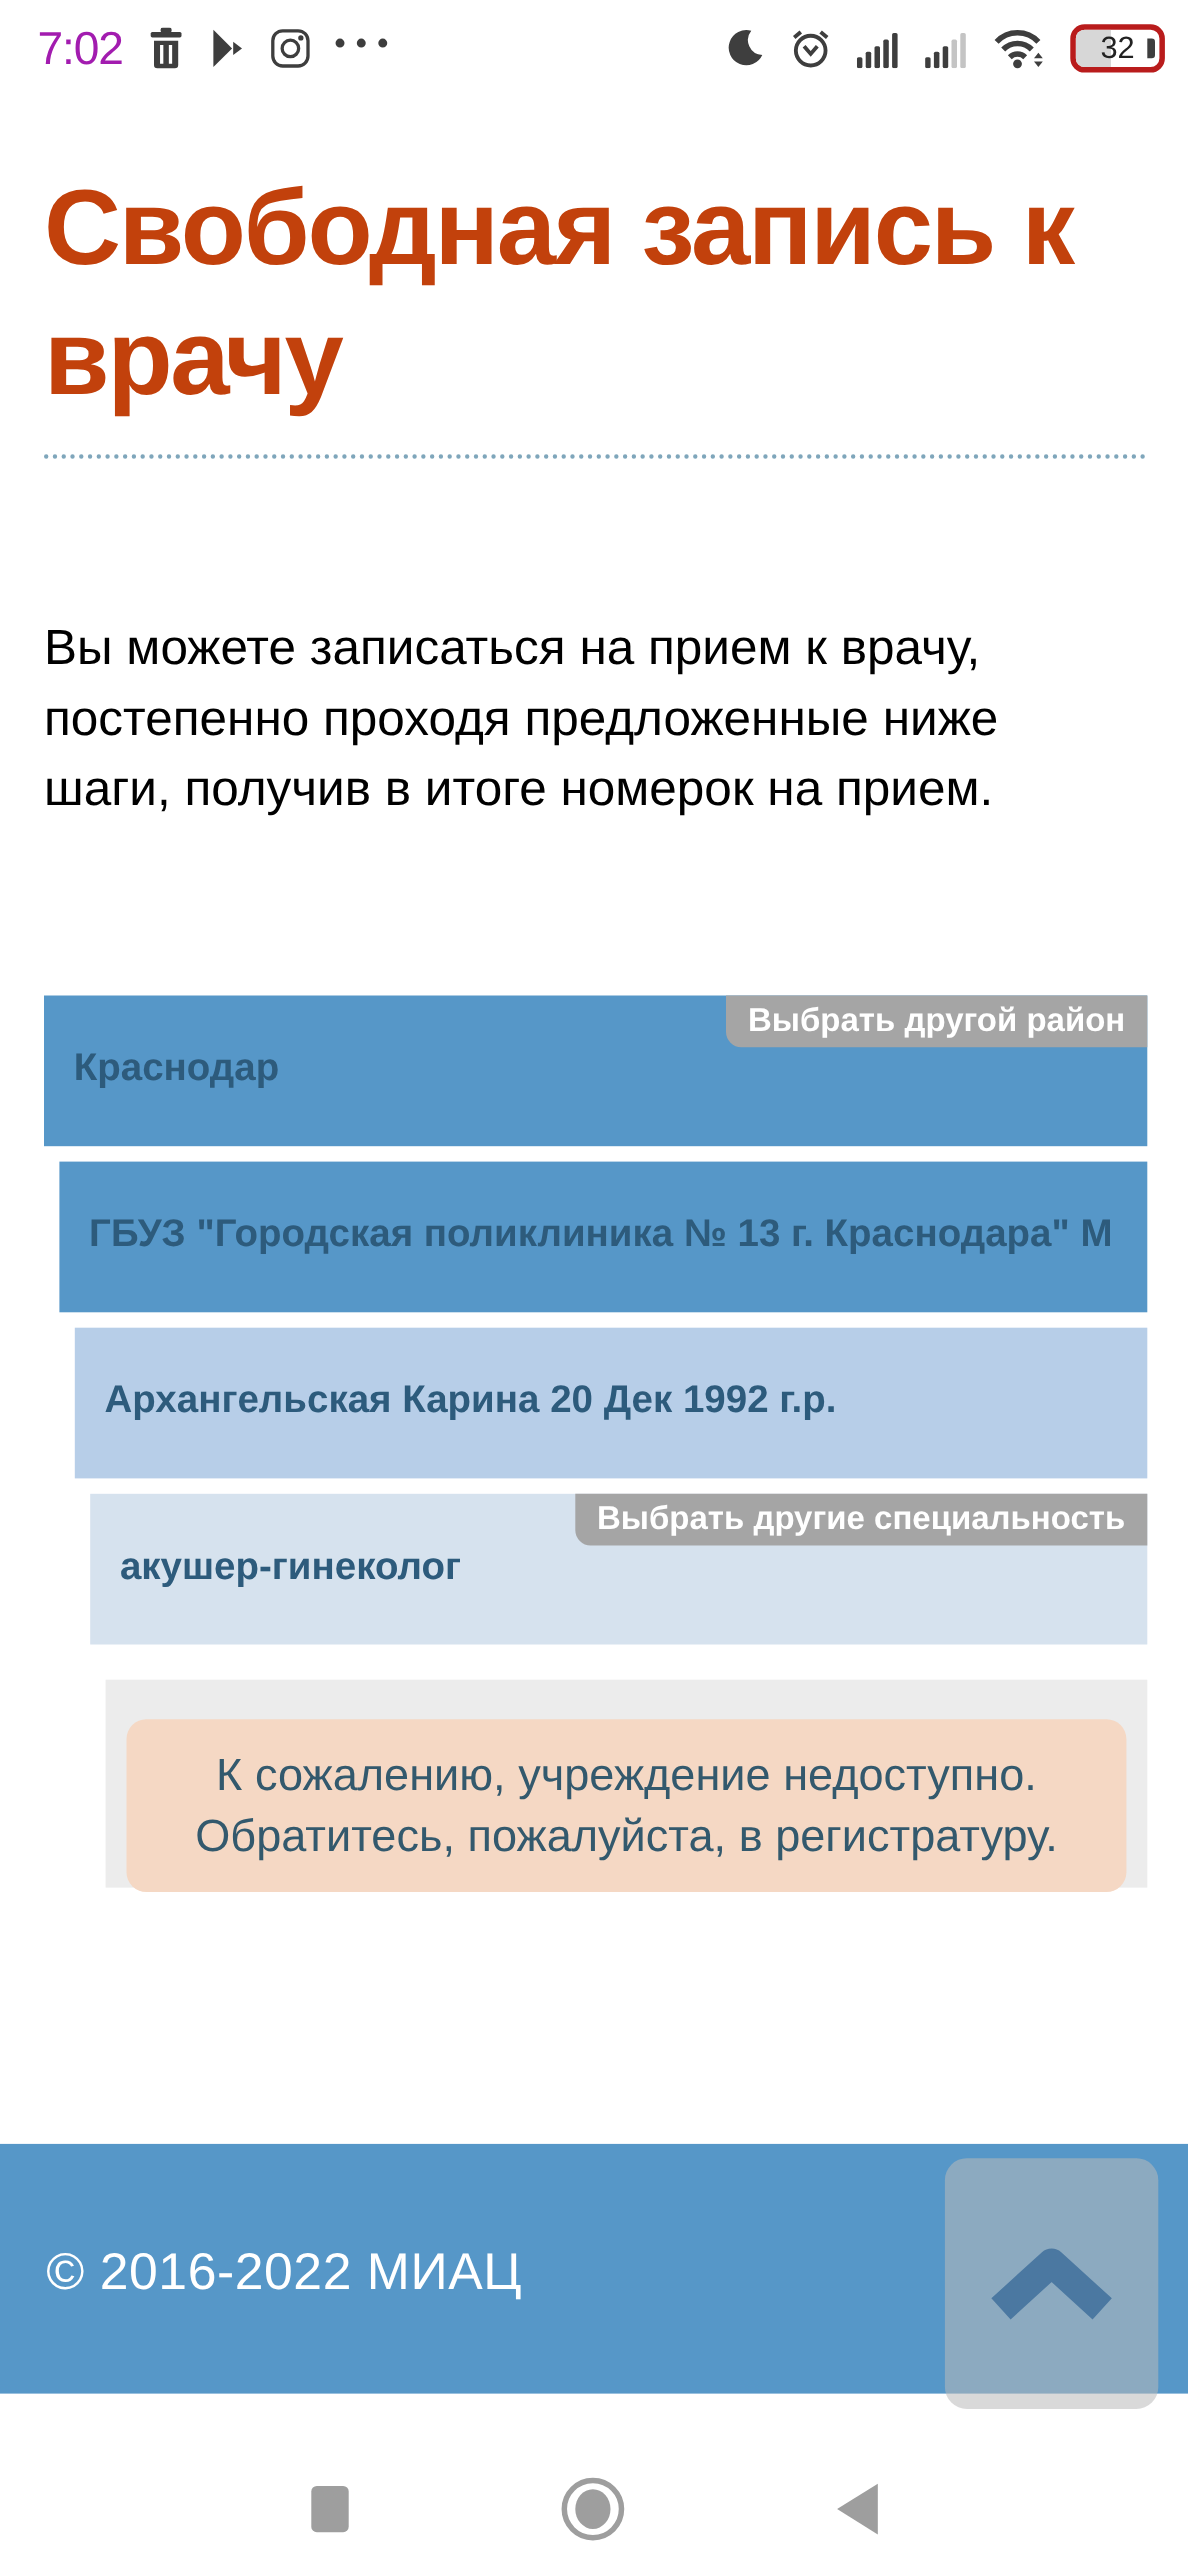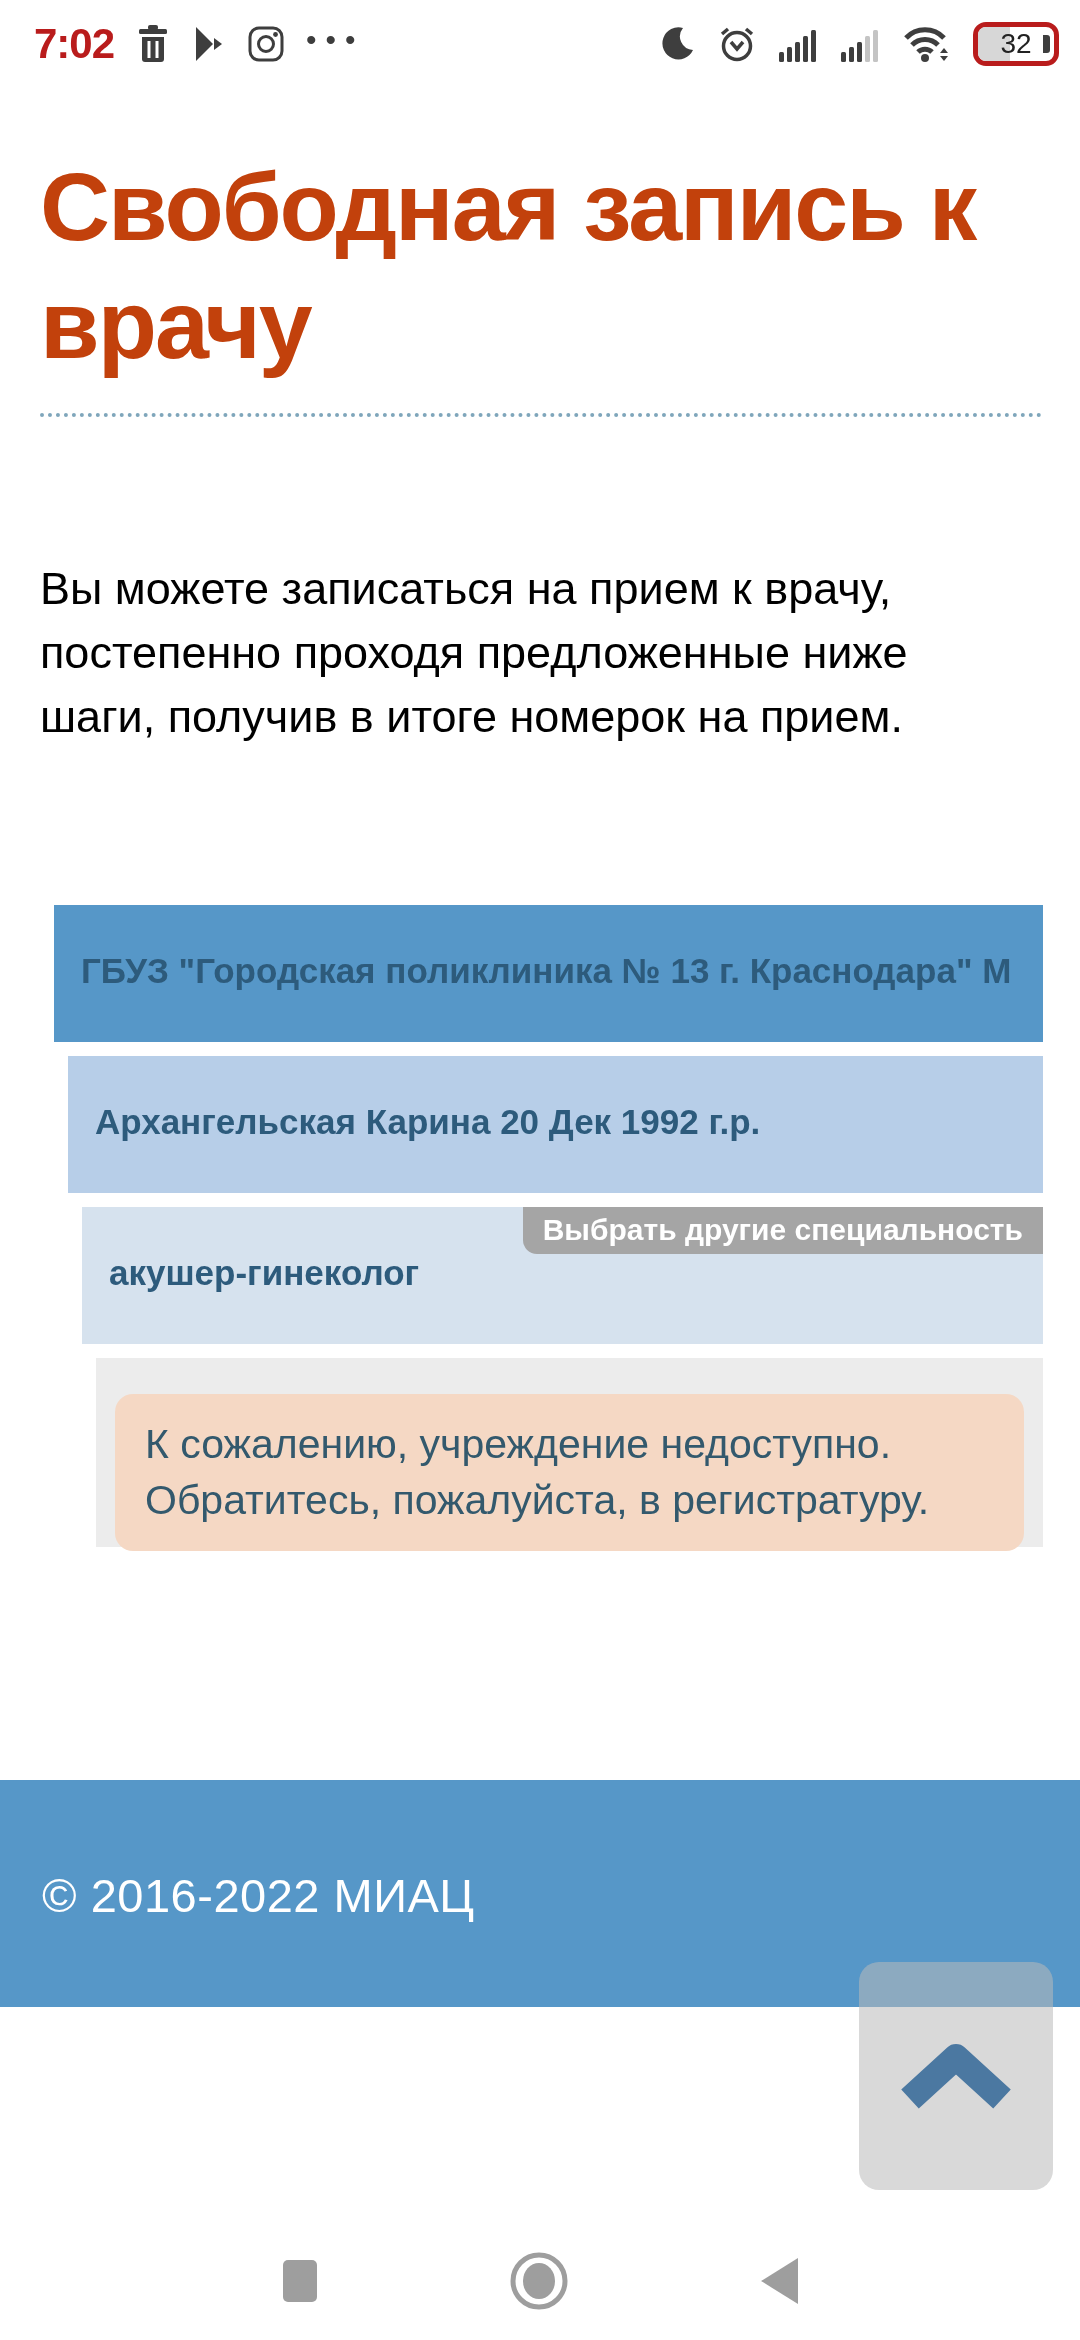--- a/index.html
+++ b/index.html
@@ -4,21 +4,21 @@
 <style>
   * { box-sizing: border-box; margin: 0; padding: 0; }
   html,body { background:#fff; }
   body { font-family: "Liberation Sans", "DejaVu Sans", sans-serif; }
   .screen { position:relative; width:1080px; height:2340px; background:#fff; overflow:hidden; margin:0 auto; }
 
   
   .status-bar { height:88px; display:flex; align-items:center; padding:0 30px 0 34px; color:#3d3d3d; }
   .sb-left { display:flex; align-items:center; gap:22px; }
   .sb-right { margin-left:auto; display:flex; align-items:center; gap:22px; }
-  .sb-time { font-size:42px; font-weight:700; color:#b91c1c; letter-spacing:-1px; }
+  .sb-time { font-size:42px; font-weight:400; color:#a21caf; letter-spacing:-1px; }
   .sb-dots { font-size:30px; letter-spacing:9px; color:#3d3d3d; padding-bottom:8px; }
   .battery { position:relative; width:86px; height:44px; border:5px solid #b91c1c; border-radius:13px; overflow:hidden; }
   .battery-fill { position:absolute; left:0; top:0; bottom:0; width:42%; background:#d7d7d7; }
   .battery-num { position:absolute; inset:0; display:flex; align-items:center; justify-content:center; font-size:28px; color:#222; font-weight:500; }
   .battery-nub { width:7px; height:18px; background:#3e3e3e; border-radius:0 3px 3px 0; margin-left:-16px; }
 
   
   .page-title { margin:60px 40px 0 40px; width:1000px; font-size:97px; line-height:1.22; font-weight:700; letter-spacing:-2px; color:#c2410c; }
   .title-rule { margin:28px 38px 0 40px; border-top:4px dotted #7fa6bb; height:0; }
   .intro { margin:140px 40px 0 40px; width:900px; font-size:45px; line-height:1.43; color:#000000; }
@@ -26,21 +26,21 @@
   .steps { margin-top:155px; }
   .step-card { position:relative; height:137px; margin-bottom:14px; margin-right:37px; }
   .step-1 { margin-left:40px; background:#5697c8; }
   .step-2 { margin-left:54px; background:#5697c8; overflow:hidden; }
   .step-3 { margin-left:68px; background:#b7cee8; }
   .step-4 { margin-left:82px; background:#d6e2ee; }
   .step-value { position:absolute; left:27px; top:46px; font-size:35px; font-weight:700; color:#2d5b7c; }
   .step-2 .step-value { white-space:nowrap; }
   .step-button { position:absolute; top:0; right:0; height:47px; padding:0 20px; background:#a5a5a5; border-radius:0 0 0 14px; color:#fff; font-size:30px; font-weight:700; display:flex; align-items:center; }
 
-  .result-section { margin:14px 37px 0 96px; height:189px; background:#ececec; padding:36px 19px 0 19px; }
+  .result-section { margin:32px 37px 0 96px; height:189px; background:#ececec; padding:36px 19px 0 19px;text-align:center; }
   .alert-box { background:#f5d8c4; border-radius:18px; padding:22px 30px; font-size:41px; line-height:1.38; color:#33596d; }
 
   .footer { margin-top:233px; height:227px; background:#5697c8; padding:88px 0 0 42px; color:#fff; font-size:47px; letter-spacing:0.5px; }
 
   .scroll-top { position:absolute; right:27px; top:1962px; width:194px; height:228px; border-radius:20px;
                 background:rgba(185,185,185,0.55); display:flex; align-items:center; justify-content:center; }
 
   
   .nav-bar { position:absolute; left:0; bottom:0; width:100%; height:118px; background:#fff; display:flex; align-items:center; justify-content:center; gap:190px; }
   .nav-recents { width:34px; height:42px; background:#9e9e9e; border-radius:5px; }
@@ -114,20 +114,24 @@
       </div>
     </div>
   </div>
 
   <h1 class="page-title">Свободная запись к врачу</h1>
   <div class="title-rule"></div>
 
   <p class="intro">Вы можете записаться на прием к врачу, постепенно проходя предложенные ниже шаги, получив в итоге номерок на прием.</p>
 
   <div class="steps">
+    <div class="step-card step-1">
+      <div class="step-button">Выбрать другой район</div>
+      <div class="step-value">Краснодар</div>
+    </div>
     <div class="step-card step-2">
       <div class="step-value">ГБУЗ "Городская поликлиника № 13 г. Краснодара" М</div>
     </div>
     <div class="step-card step-3">
       <div class="step-value">Архангельская Карина 20 Дек 1992 г.р.</div>
     </div>
     <div class="step-card step-4">
       <div class="step-button">Выбрать другие специальность</div>
       <div class="step-value">акушер-гинеколог</div>
     </div>

